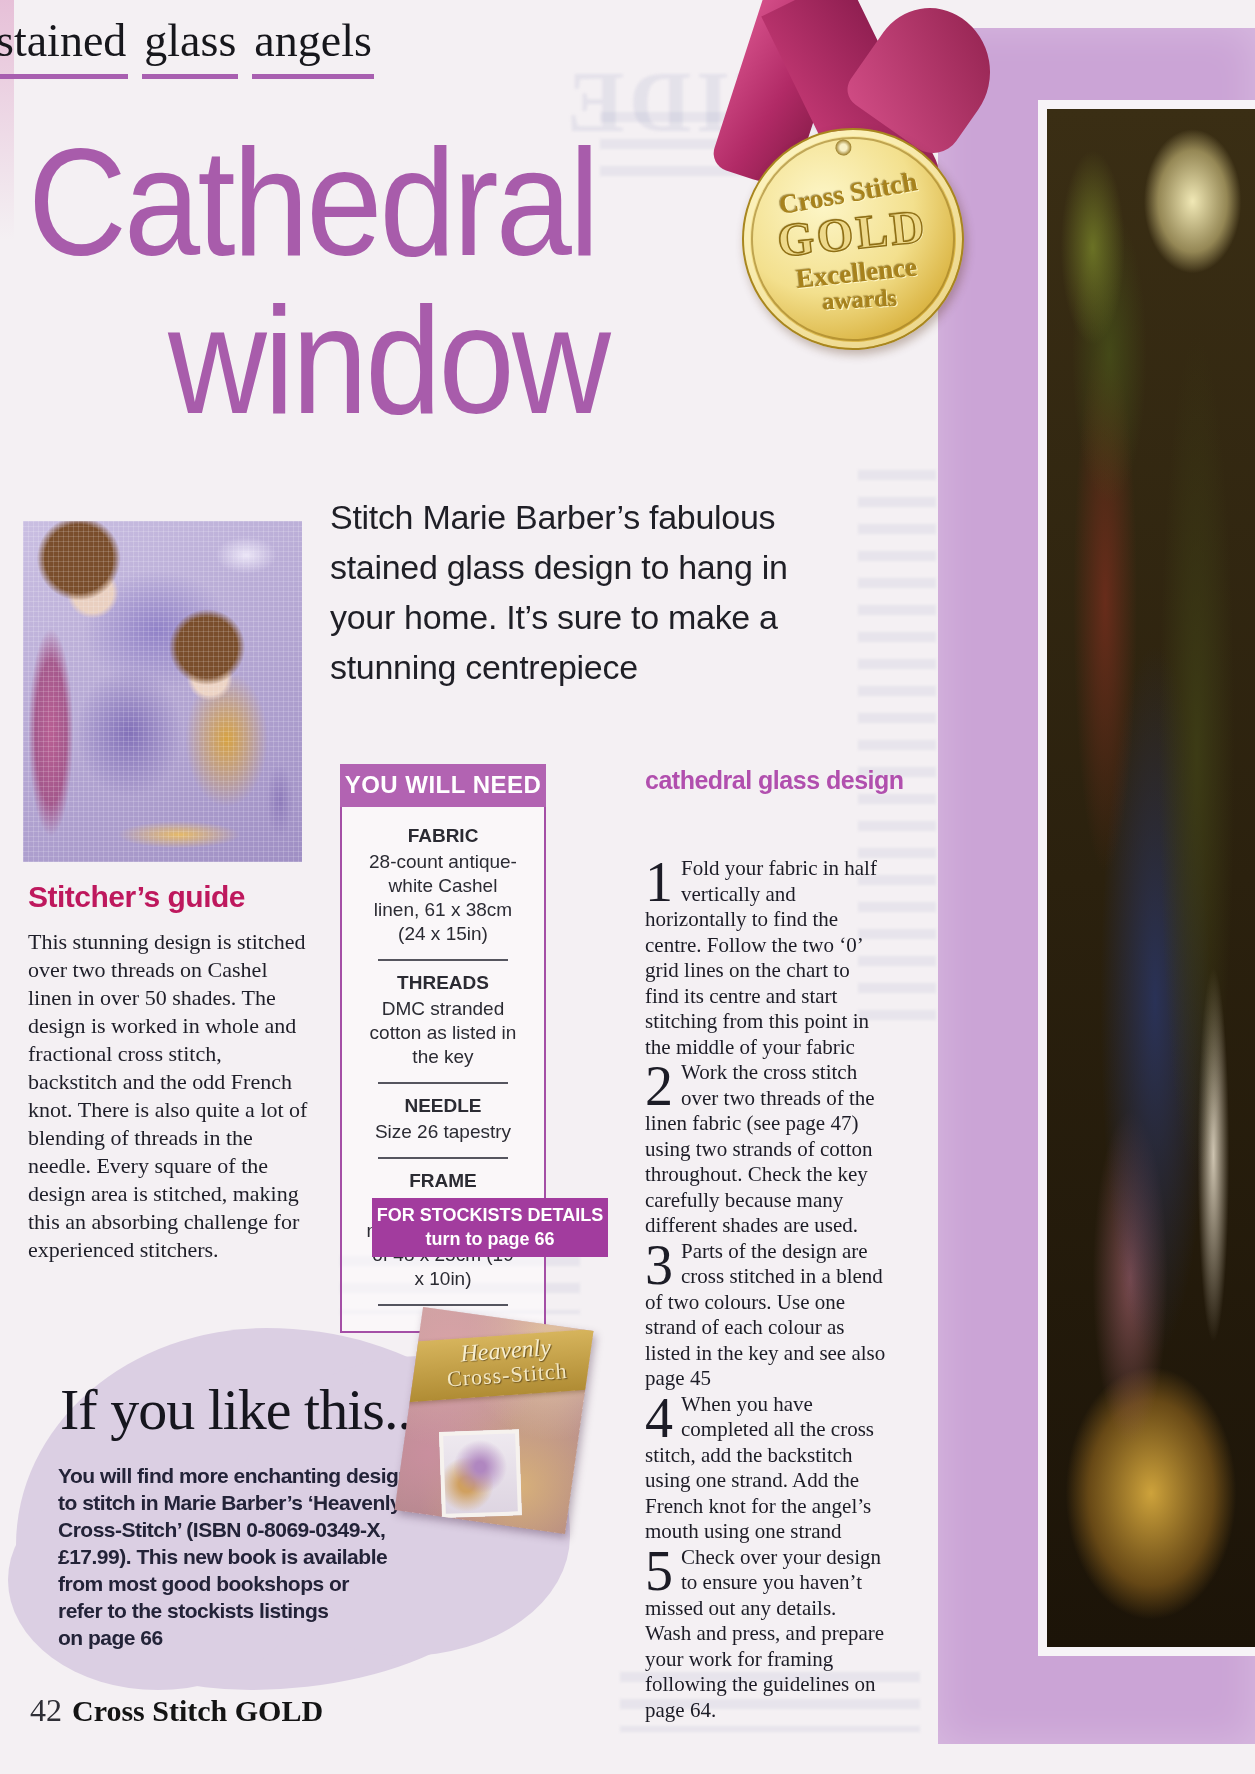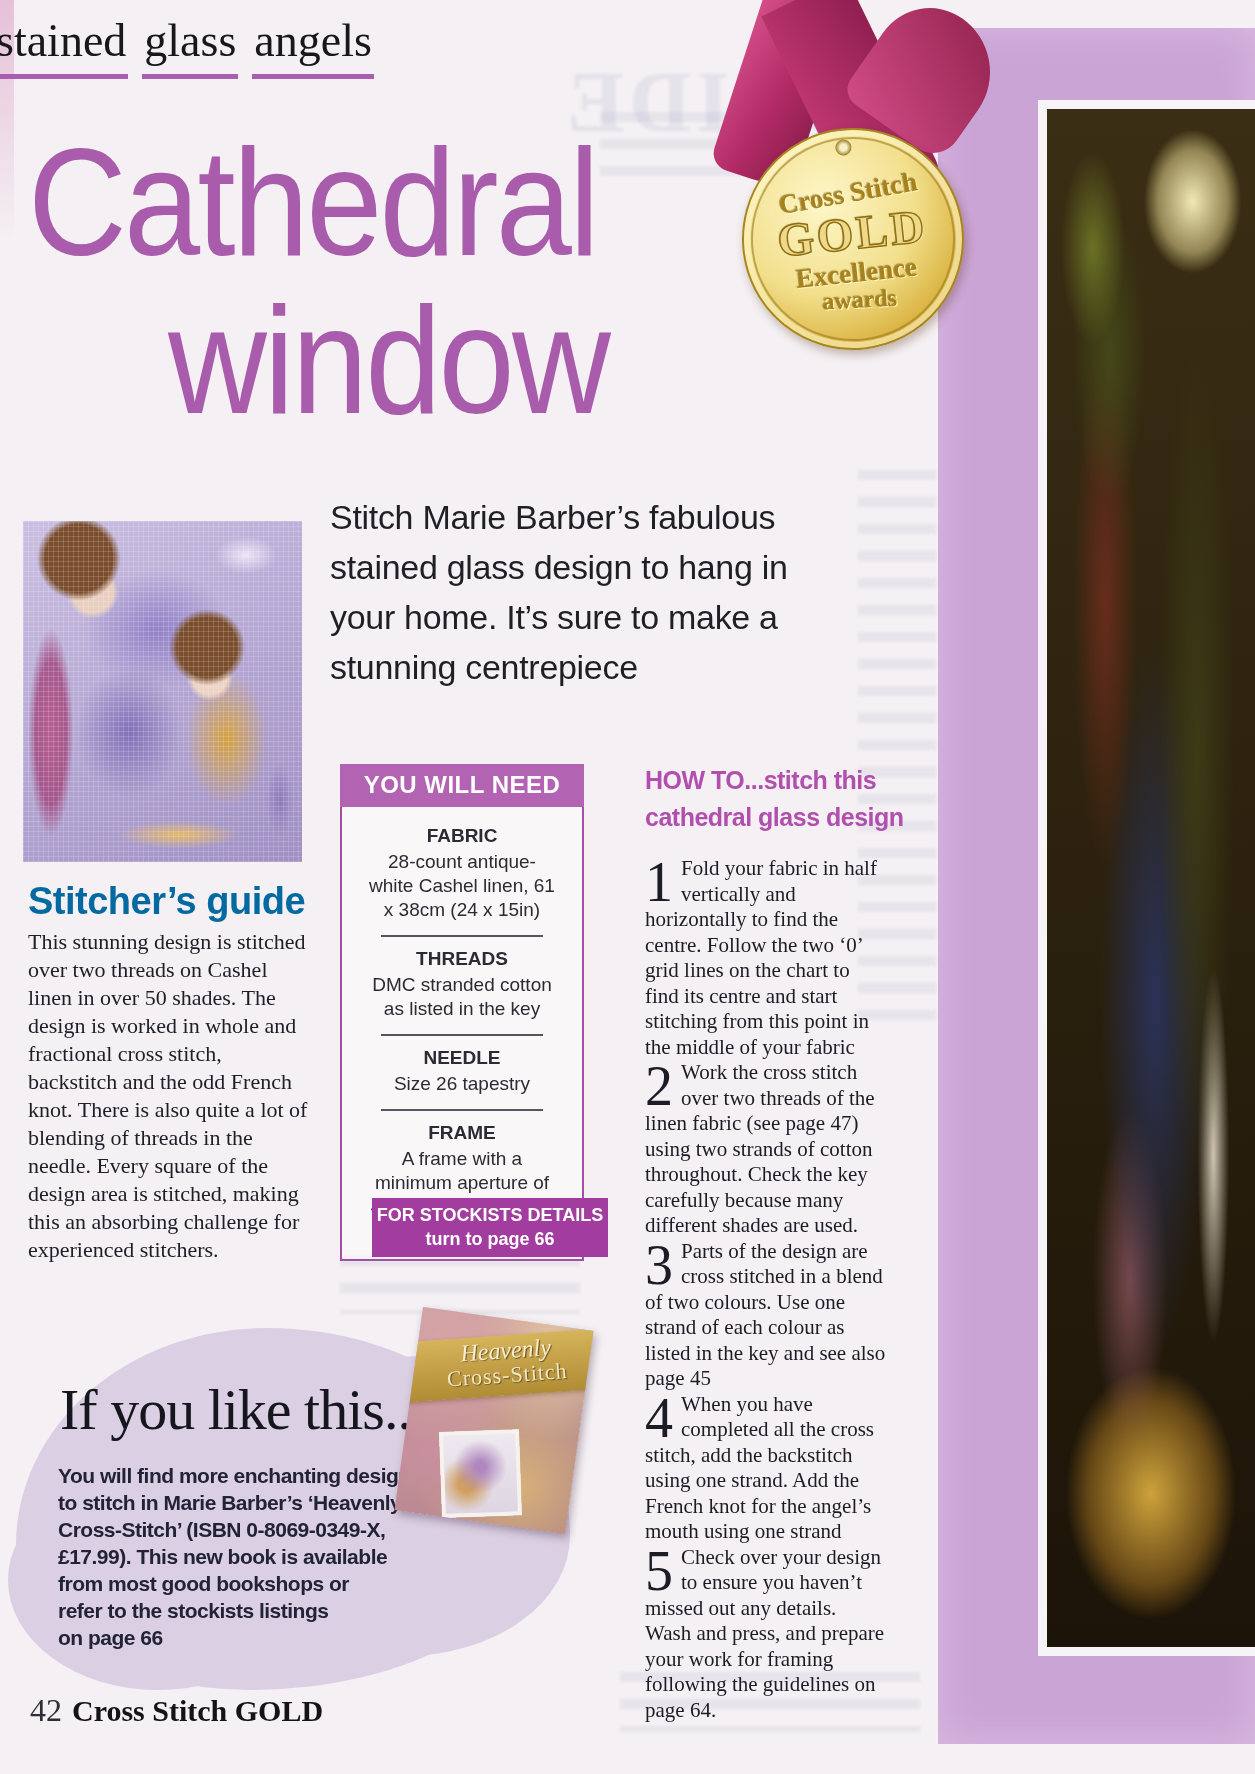--- a/index.html
+++ b/index.html
@@ -91,24 +91,24 @@
   .angels::after{content:"";position:absolute;inset:0;
     background:
       repeating-linear-gradient(0deg, rgba(255,255,255,.16) 0 1px, transparent 1px 5px),
       repeating-linear-gradient(90deg, rgba(255,255,255,.16) 0 1px, transparent 1px 5px);}
   
   .intro{position:absolute;left:330px;top:492px;z-index:2;
     font-family:"Liberation Sans", sans-serif;font-size:34px;line-height:50px;
     color:#1f1f26;letter-spacing:-.3px;white-space:nowrap;}
   
   .sg-head{position:absolute;left:28px;top:880px;font-family:"Liberation Sans", sans-serif;
-    font-weight:bold;font-size:38px;color:#0369a1;letter-spacing:-.5px;}
+    font-weight:bold;font-size:30px;color:#be185d;letter-spacing:-.5px;}
   .sg-body{position:absolute;left:28px;top:928px;width:282px;font-size:22px;line-height:28px;color:#1e1e28;}
   
-  .ywn{position:absolute;left:340px;top:764px;width:244px;z-index:2;font-family:"Liberation Sans", sans-serif;}
+  .ywn{position:absolute;left:340px;top:764px;width:206px;z-index:2;font-family:"Liberation Sans", sans-serif;}
   .ywn-bar{background:#b263b2;color:#fff;font-weight:bold;font-size:24px;letter-spacing:.5px;
     text-align:center;padding:7px 0 8px;}
   .ywn-box{border:2px solid #a44fa6;border-top:none;background:rgba(253,251,253,.6);
     padding:16px 24px 14px;text-align:center;}
   .ywn-label{font-weight:bold;font-size:19px;color:#2b2b33;margin-top:2px;}
   .ywn-text{font-size:19px;line-height:24px;color:#2b2b33;margin-top:3px;}
   .rule{border:none;border-top:2px solid #55555f;width:84%;margin:13px auto 11px;}
   .stockists{position:absolute;left:372px;top:1198px;width:236px;z-index:2;background:#a23c9e;color:#fff;
     font-family:"Liberation Sans", sans-serif;font-weight:bold;font-size:18px;line-height:24px;
     text-align:center;padding:5px 0 6px;}
@@ -212,21 +212,20 @@
       <div class="ywn-text">A frame with a minimum aperture of 48 x 25cm (19 x 10in)</div>
       <hr class="rule">
     </div>
   </div>
   <div class="stockists">
     <div>FOR STOCKISTS DETAILS</div>
     <div>turn to page 66</div>
   </div>
 
   <div class="howto-head">
-    <div>HOW TO...stitch this</div>
     <div>cathedral glass design</div>
   </div>
   <div class="steps">
     <p class="step">
       <span class="step-num">1</span><span>Fold your fabric in half vertically and horizontally to find the centre. Follow the two ‘0’ grid lines on the chart to find its centre and start stitching from this point in the middle of your fabric</span>
     </p>
     <p class="step">
       <span class="step-num">2</span><span>Work the cross stitch over two threads of the linen fabric (see page 47) using two strands of cotton throughout. Check the key carefully because many different shades are used.</span>
     </p>
     <p class="step">

